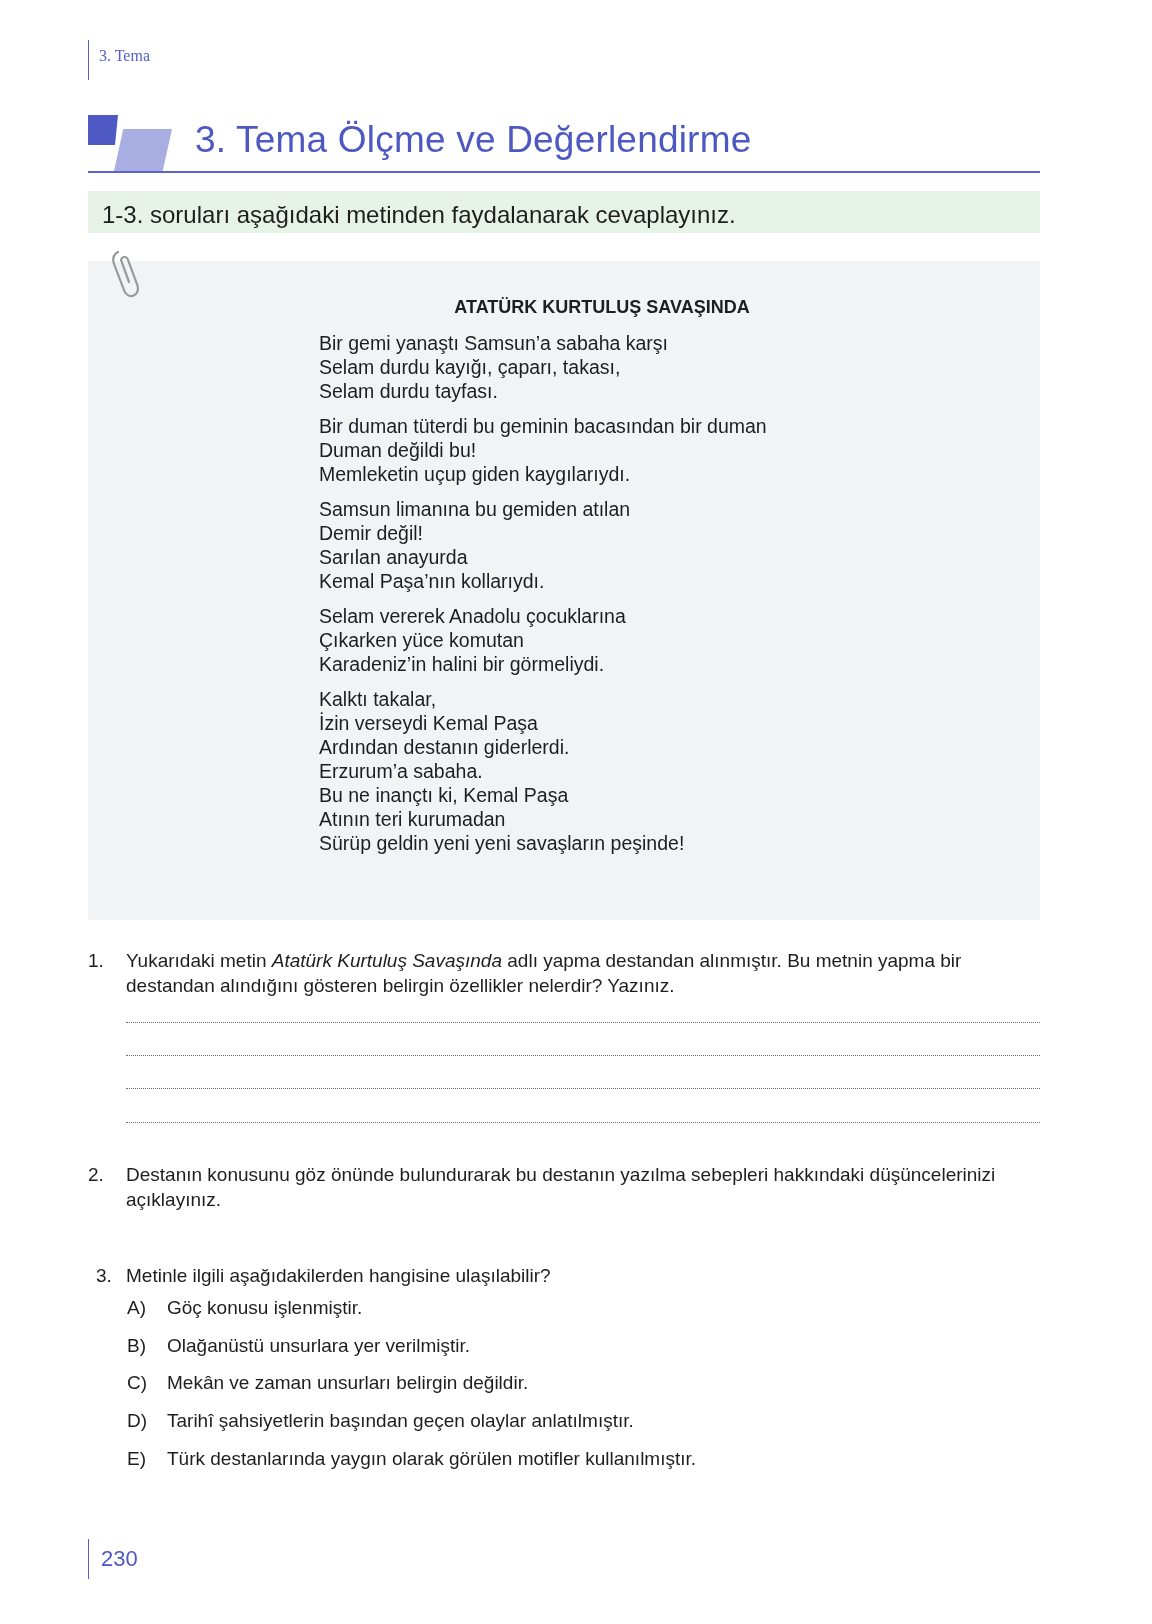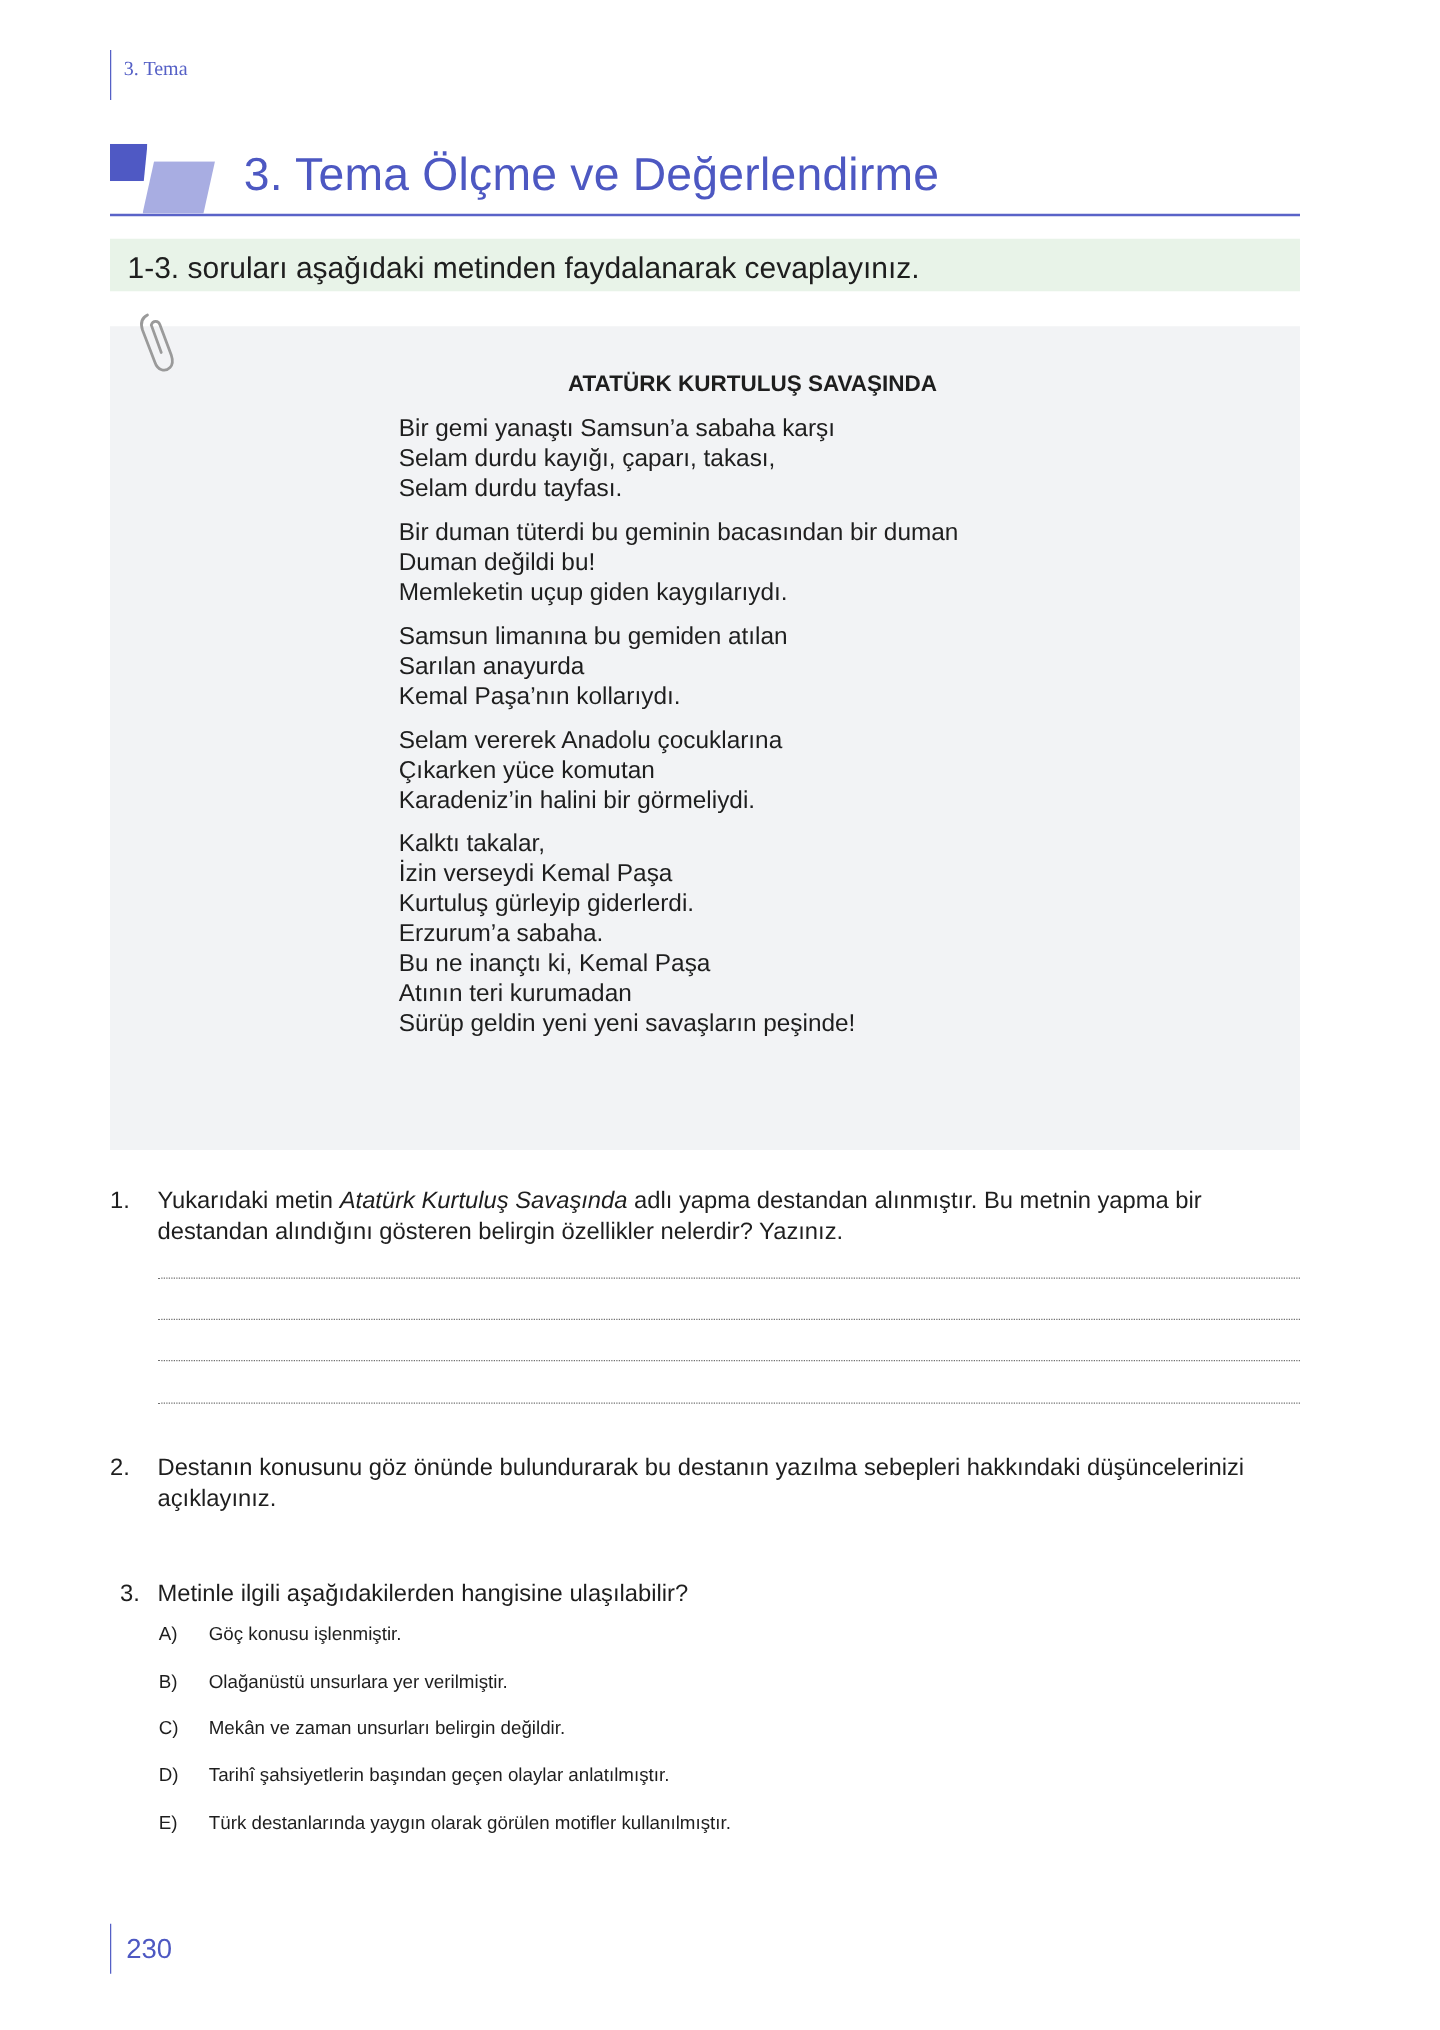--- a/index.html
+++ b/index.html
@@ -26,21 +26,21 @@
   .q { position: absolute; left: 88px; width: 952px; font-size: 19px; line-height: 25px; color: #1e1e1e; }
   .q .num { position: absolute; left: 0; top: 0; }
   .q .text { margin-left: 38px; display: block; }
   .q1 { top: 948px; }
   .q2 { top: 1162px; }
   .q3 { top: 1263px; left: 96px; }
   .q3 .text { margin-left: 30px; }
 
   .answer-line { position: absolute; left: 126px; width: 914px; height: 0; border-top: 1.5px dotted #707070; }
 
-  .option { position: absolute; left: 127px; font-size: 15px; line-height: 24px; color: #1e1e1e; }
+  .option { position: absolute; left: 127px; font-size: 19px; line-height: 24px; color: #1e1e1e; }
   .option .letter { display: inline-block; width: 40px; }
 
   .footer { position: absolute; left: 88px; top: 1539px; height: 40px; border-left: 1.5px solid #5560c6; padding-left: 12px; text-align: right; }
   .footer span { font-size: 22px; color: #4d58c2; line-height: 40px; }
 </style>
 </head>
 <body>
 
 <div class="running-head">
   <span>3. Tema</span>
@@ -64,32 +64,33 @@
         <div>Selam durdu kayığı, çaparı, takası,</div>
         <div>Selam durdu tayfası.</div>
       </div>
       <div class="stanza">
         <div>Bir duman tüterdi bu geminin bacasından bir duman</div>
         <div>Duman değildi bu!</div>
         <div>Memleketin uçup giden kaygılarıydı.</div>
       </div>
       <div class="stanza">
         <div>Samsun limanına bu gemiden atılan</div>
+        <div>Demir değil!</div>
         <div>Sarılan anayurda</div>
         <div>Kemal Paşa’nın kollarıydı.</div>
       </div>
       <div class="stanza">
         <div>Selam vererek Anadolu çocuklarına</div>
         <div>Çıkarken yüce komutan</div>
         <div>Karadeniz’in halini bir görmeliydi.</div>
       </div>
       <div class="stanza">
         <div>Kalktı takalar,</div>
         <div>İzin verseydi Kemal Paşa</div>
-        <div>Kurtuluş gürleyip giderlerdi.</div>
+        <div>Ardından destanın giderlerdi.</div>
         <div>Erzurum’a sabaha.</div>
         <div>Bu ne inançtı ki, Kemal Paşa</div>
         <div>Atının teri kurumadan</div>
         <div>Sürüp geldin yeni yeni savaşların peşinde!</div>
       </div>
     </div>
 </div>
 
 <svg class="clip-icon" viewBox="0 0 40 60">
   <path d="M12 8 C 8 10, 6 14, 8 20 L 18 46 C 20 52, 26 54, 30 50 C 33 47, 32 43, 31 40 L 22 16 C 21 12, 16 12, 15 16 L 23 38" fill="none" stroke="#9a9a9a" stroke-width="2.2" stroke-linecap="round"></path>

